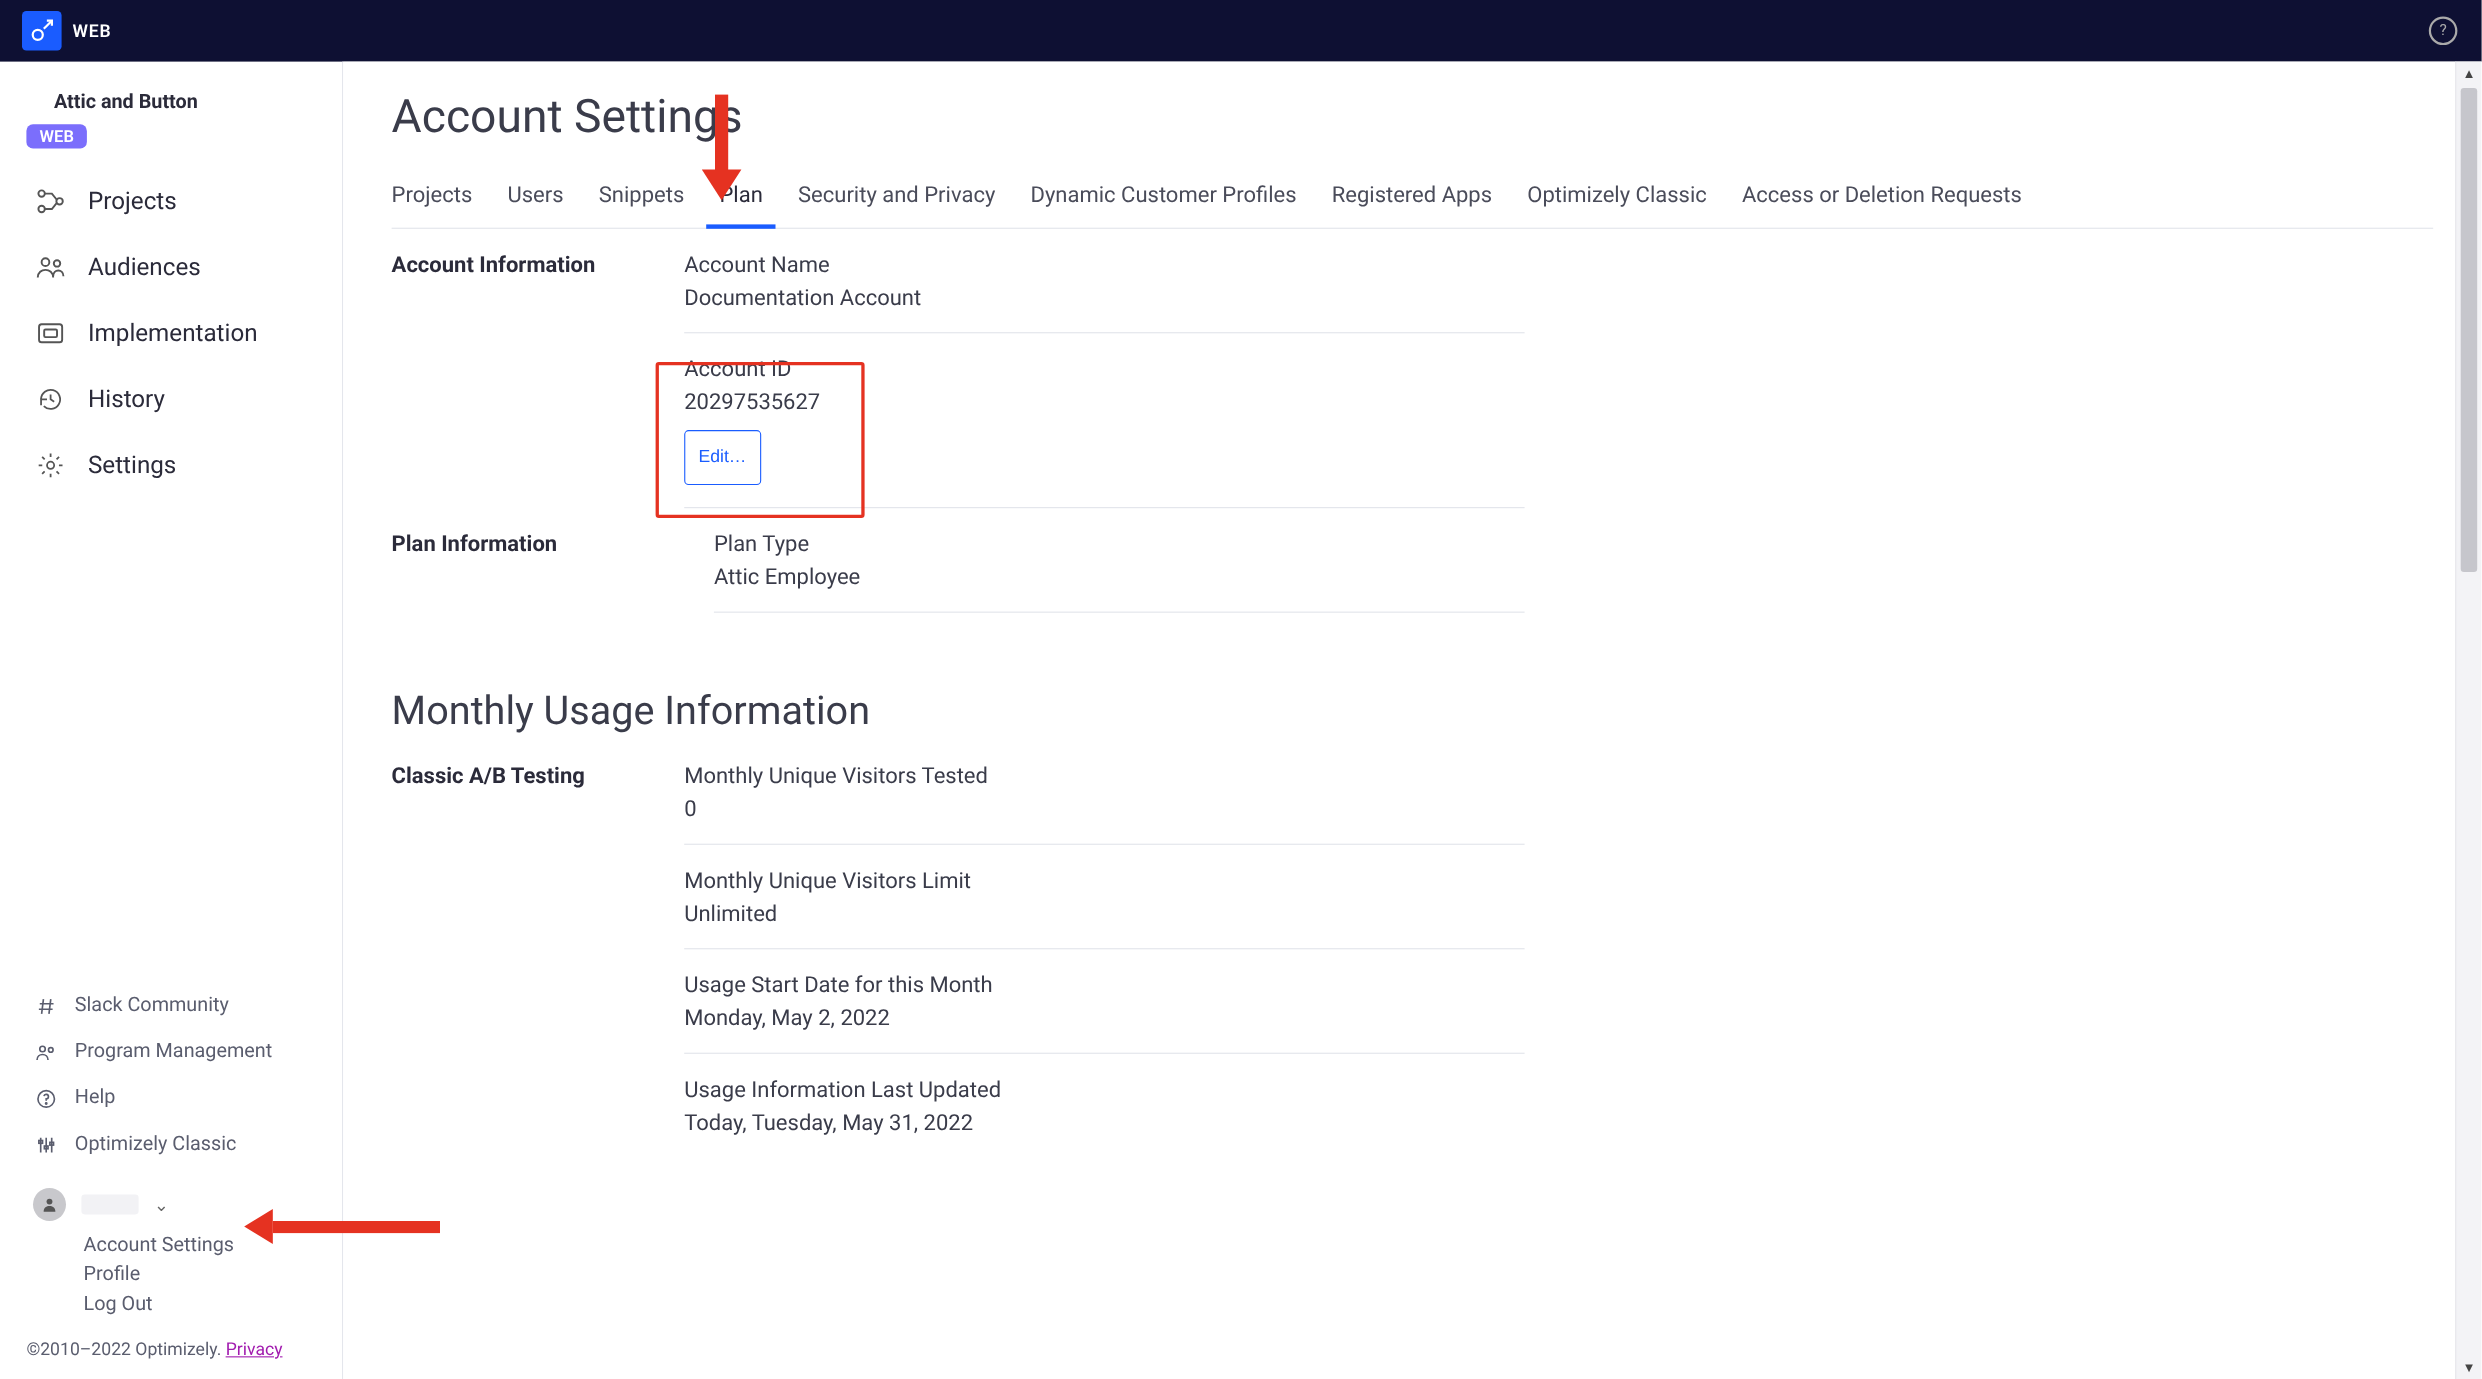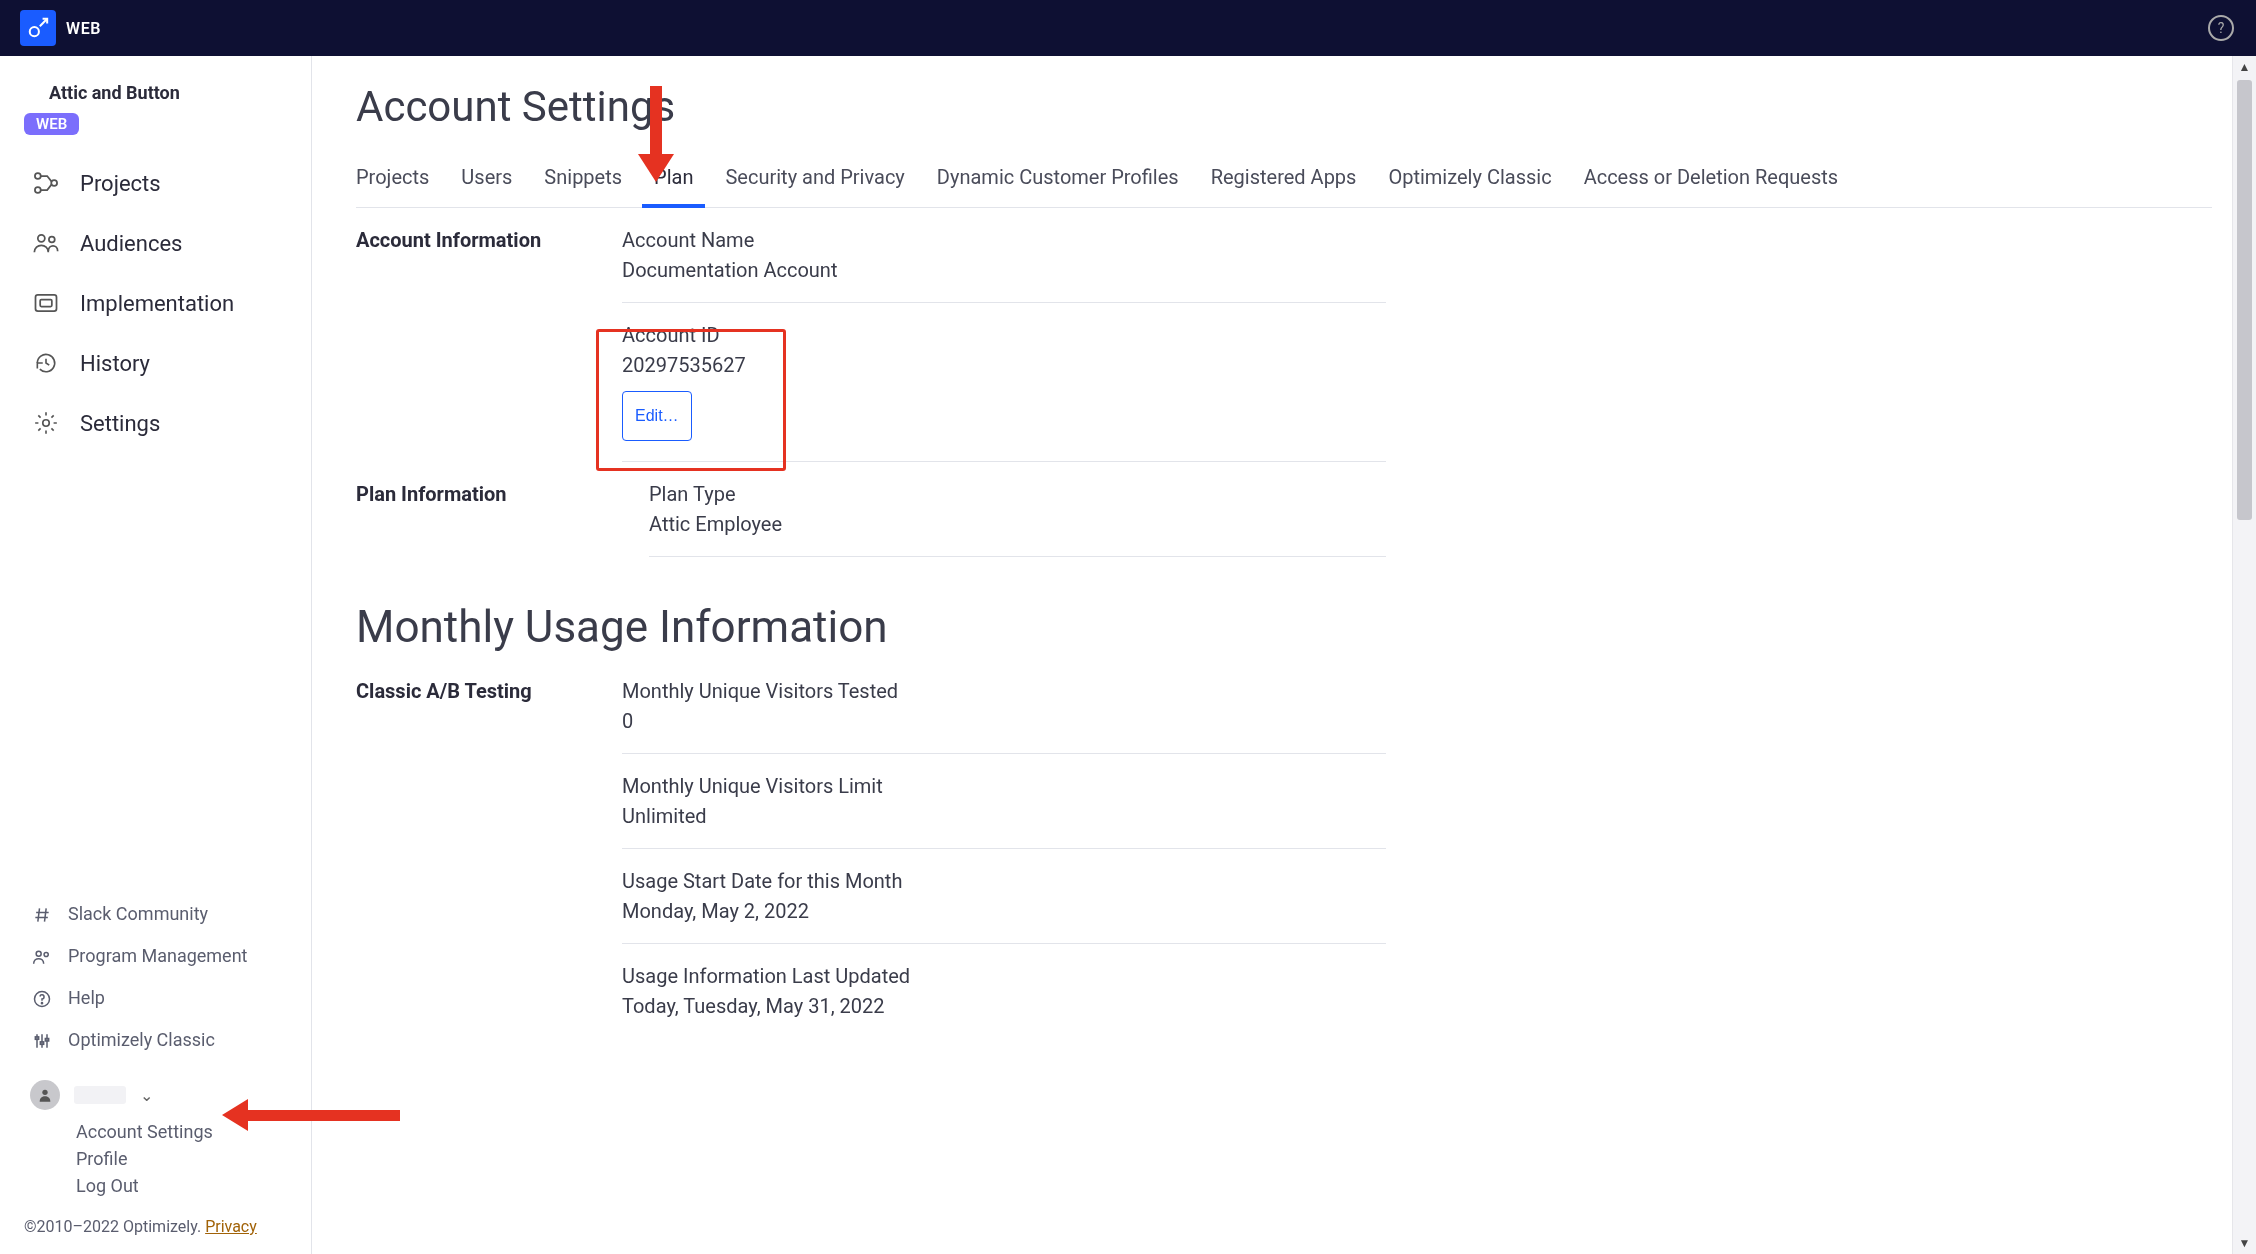--- a/index.html
+++ b/index.html
@@ -142,21 +142,21 @@
   .chev { color: #666; font-size: 16px; }
   .user-links { padding-left: 46px; }
   .user-links div {
     font-size: 18px; color: #5a5d6e; padding: 3px 0; cursor: pointer;
   }
   .copyright {
     padding: 18px 24px 18px 24px;
     font-size: 16px;
     color: #5a5d6e;
   }
-  .copyright a { color: #a16207; text-decoration: underline; cursor: pointer; }
+  .copyright a { color: #a21caf; text-decoration: underline; cursor: pointer; }
 
   
   .main {
     flex: 1;
     position: relative;
     overflow: hidden;
     background: #fff;
   }
   .main-inner {
     padding: 26px 44px 0 44px;
@@ -230,24 +230,24 @@
     margin-top: 14px;
     border: 1.5px solid #1a5cff;
     color: #1a5cff;
     background: #fff;
     border-radius: 4px;
     padding: 15px 12px;
     font-size: 16px;
     cursor: pointer;
   }
   .monthly-title {
-    font-size: 44px;
+    font-size: 36px;
     font-weight: 400;
     color: #3a3c4a;
-    margin: 24px 0 6px 0;
+    margin: 48px 0 6px 0;
   }
 
   
   .red-box {
     position: absolute;
     border: 3px solid #e53221;
     border-radius: 3px;
     pointer-events: none;
   }
   

